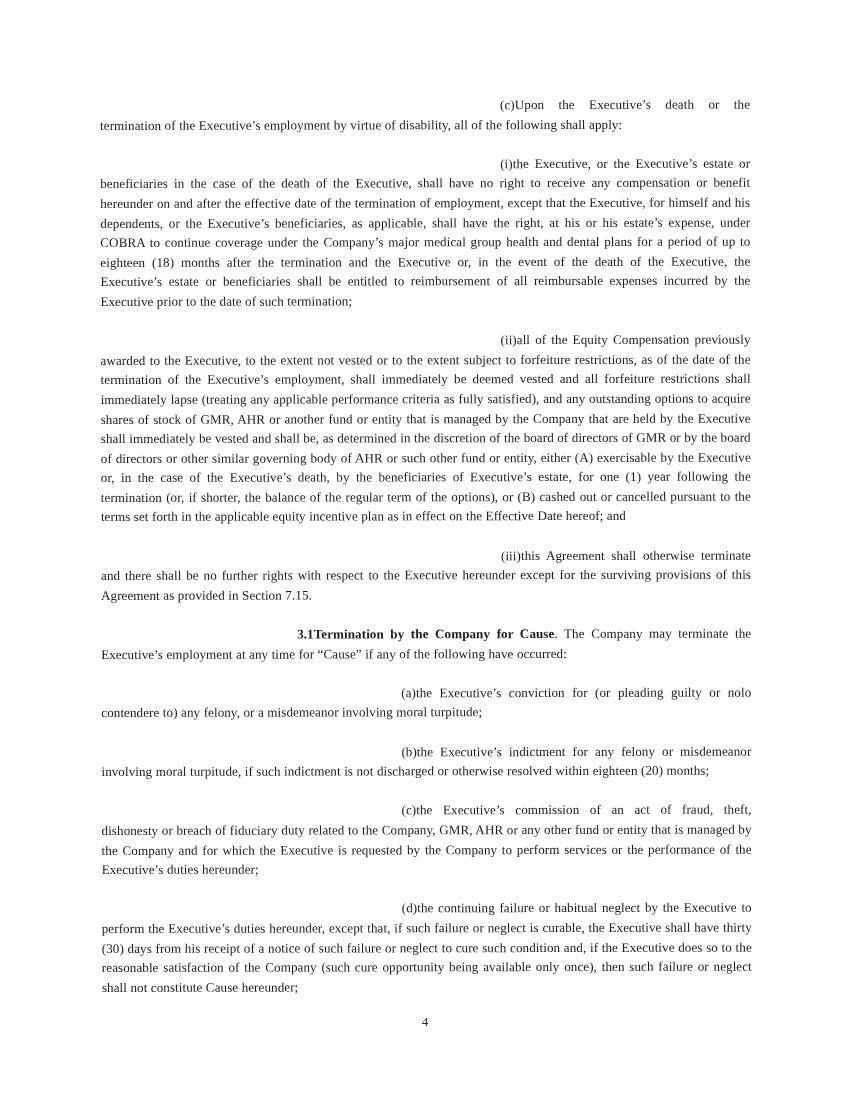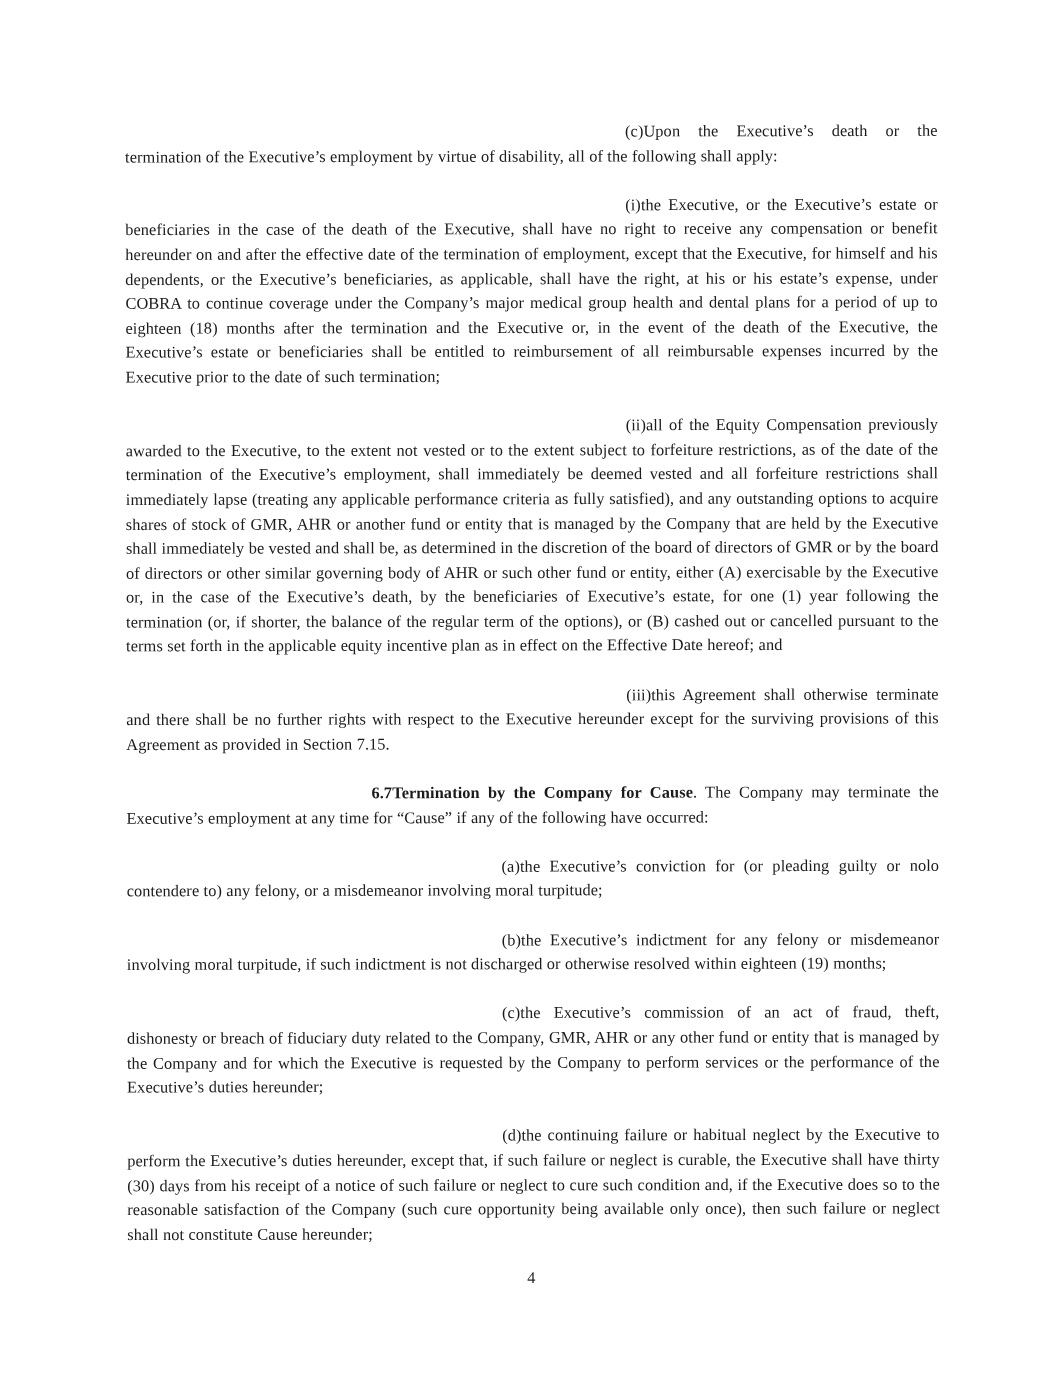--- a/index.html
+++ b/index.html
@@ -87,22 +87,22 @@
 </head>
 <body>
 
 <div class="page">
 
   <div class="scan-body">
       <p class="para lvl-roman"><span class="marker">(c)</span><span>Upon the Executive’s death or the termination of the Executive’s employment by virtue of disability, all of the following shall apply:</span></p>
       <p class="para lvl-roman"><span class="marker">(i)</span><span>the Executive, or the Executive’s estate or beneficiaries in the case of the death of the Executive, shall have no right to receive any compensation or benefit hereunder on and after the effective date of the termination of employment, except that the Executive, for himself and his dependents, or the Executive’s beneficiaries, as applicable, shall have the right, at his or his estate’s expense, under COBRA to continue coverage under the Company’s major medical group health and dental plans for a period of up to eighteen (18) months after the termination and the Executive or, in the event of the death of the Executive, the Executive’s estate or beneficiaries shall be entitled to reimbursement of all reimbursable expenses incurred by the Executive prior to the date of such termination;</span></p>
       <p class="para lvl-roman"><span class="marker">(ii)</span><span>all of the Equity Compensation previously awarded to the Executive, to the extent not vested or to the extent subject to forfeiture restrictions, as of the date of the termination of the Executive’s employment, shall immediately be deemed vested and all forfeiture restrictions shall immediately lapse (treating any applicable performance criteria as fully satisfied), and any outstanding options to acquire shares of stock of GMR, AHR or another fund or entity that is managed by the Company that are held by the Executive shall immediately be vested and shall be, as determined in the discretion of the board of directors of GMR or by the board of directors or other similar governing body of AHR or such other fund or entity, either (A) exercisable by the Executive or, in the case of the Executive’s death, by the beneficiaries of Executive’s estate, for one (1) year following the termination (or, if shorter, the balance of the regular term of the options), or (B) cashed out or cancelled pursuant to the terms set forth in the applicable equity incentive plan as in effect on the Effective Date hereof; and</span></p>
       <p class="para lvl-roman"><span class="marker">(iii)</span><span>this Agreement shall otherwise terminate and there shall be no further rights with respect to the Executive hereunder except for the surviving provisions of this Agreement as provided in Section 7.15.</span></p>
-      <p class="para lvl-section"><span class="marker section-no">6.7</span><span class="section-title">Termination by the Company for Cause</span><span>.  The Company may terminate the Executive’s employment at any time for “Cause” if any of the following have occurred:</span></p>
+      <p class="para lvl-section"><span class="marker section-no">3.1</span><span class="section-title">Termination by the Company for Cause</span><span>.  The Company may terminate the Executive’s employment at any time for “Cause” if any of the following have occurred:</span></p>
       <p class="para lvl-alpha"><span class="marker">(a)</span><span>the Executive’s conviction for (or pleading guilty or nolo contendere to) any felony, or a misdemeanor involving moral turpitude;</span></p>
-      <p class="para lvl-alpha"><span class="marker">(b)</span><span>the Executive’s indictment for any felony or misdemeanor involving moral turpitude, if such indictment is not discharged or otherwise resolved within eighteen (19) months;</span></p>
+      <p class="para lvl-alpha"><span class="marker">(b)</span><span>the Executive’s indictment for any felony or misdemeanor involving moral turpitude, if such indictment is not discharged or otherwise resolved within eighteen (20) months;</span></p>
       <p class="para lvl-alpha"><span class="marker">(c)</span><span>the Executive’s commission of an act of fraud, theft, dishonesty or breach of fiduciary duty related to the Company, GMR, AHR or any other fund or entity that is managed by the Company and for which the Executive is requested by the Company to perform services or the performance of the Executive’s duties hereunder;</span></p>
       <p class="para lvl-alpha"><span class="marker">(d)</span><span>the continuing failure or habitual neglect by the Executive to perform the Executive’s duties hereunder, except that, if such failure or neglect is curable, the Executive shall have thirty (30) days from his receipt of a notice of such failure or neglect to cure such condition and, if the Executive does so to the reasonable satisfaction of the Company (such cure opportunity being available only once), then such failure or neglect shall not constitute Cause hereunder;</span></p>
     </div>
 
   <div class="page-number">4</div>
 
 </div>
 
 </body></html>

